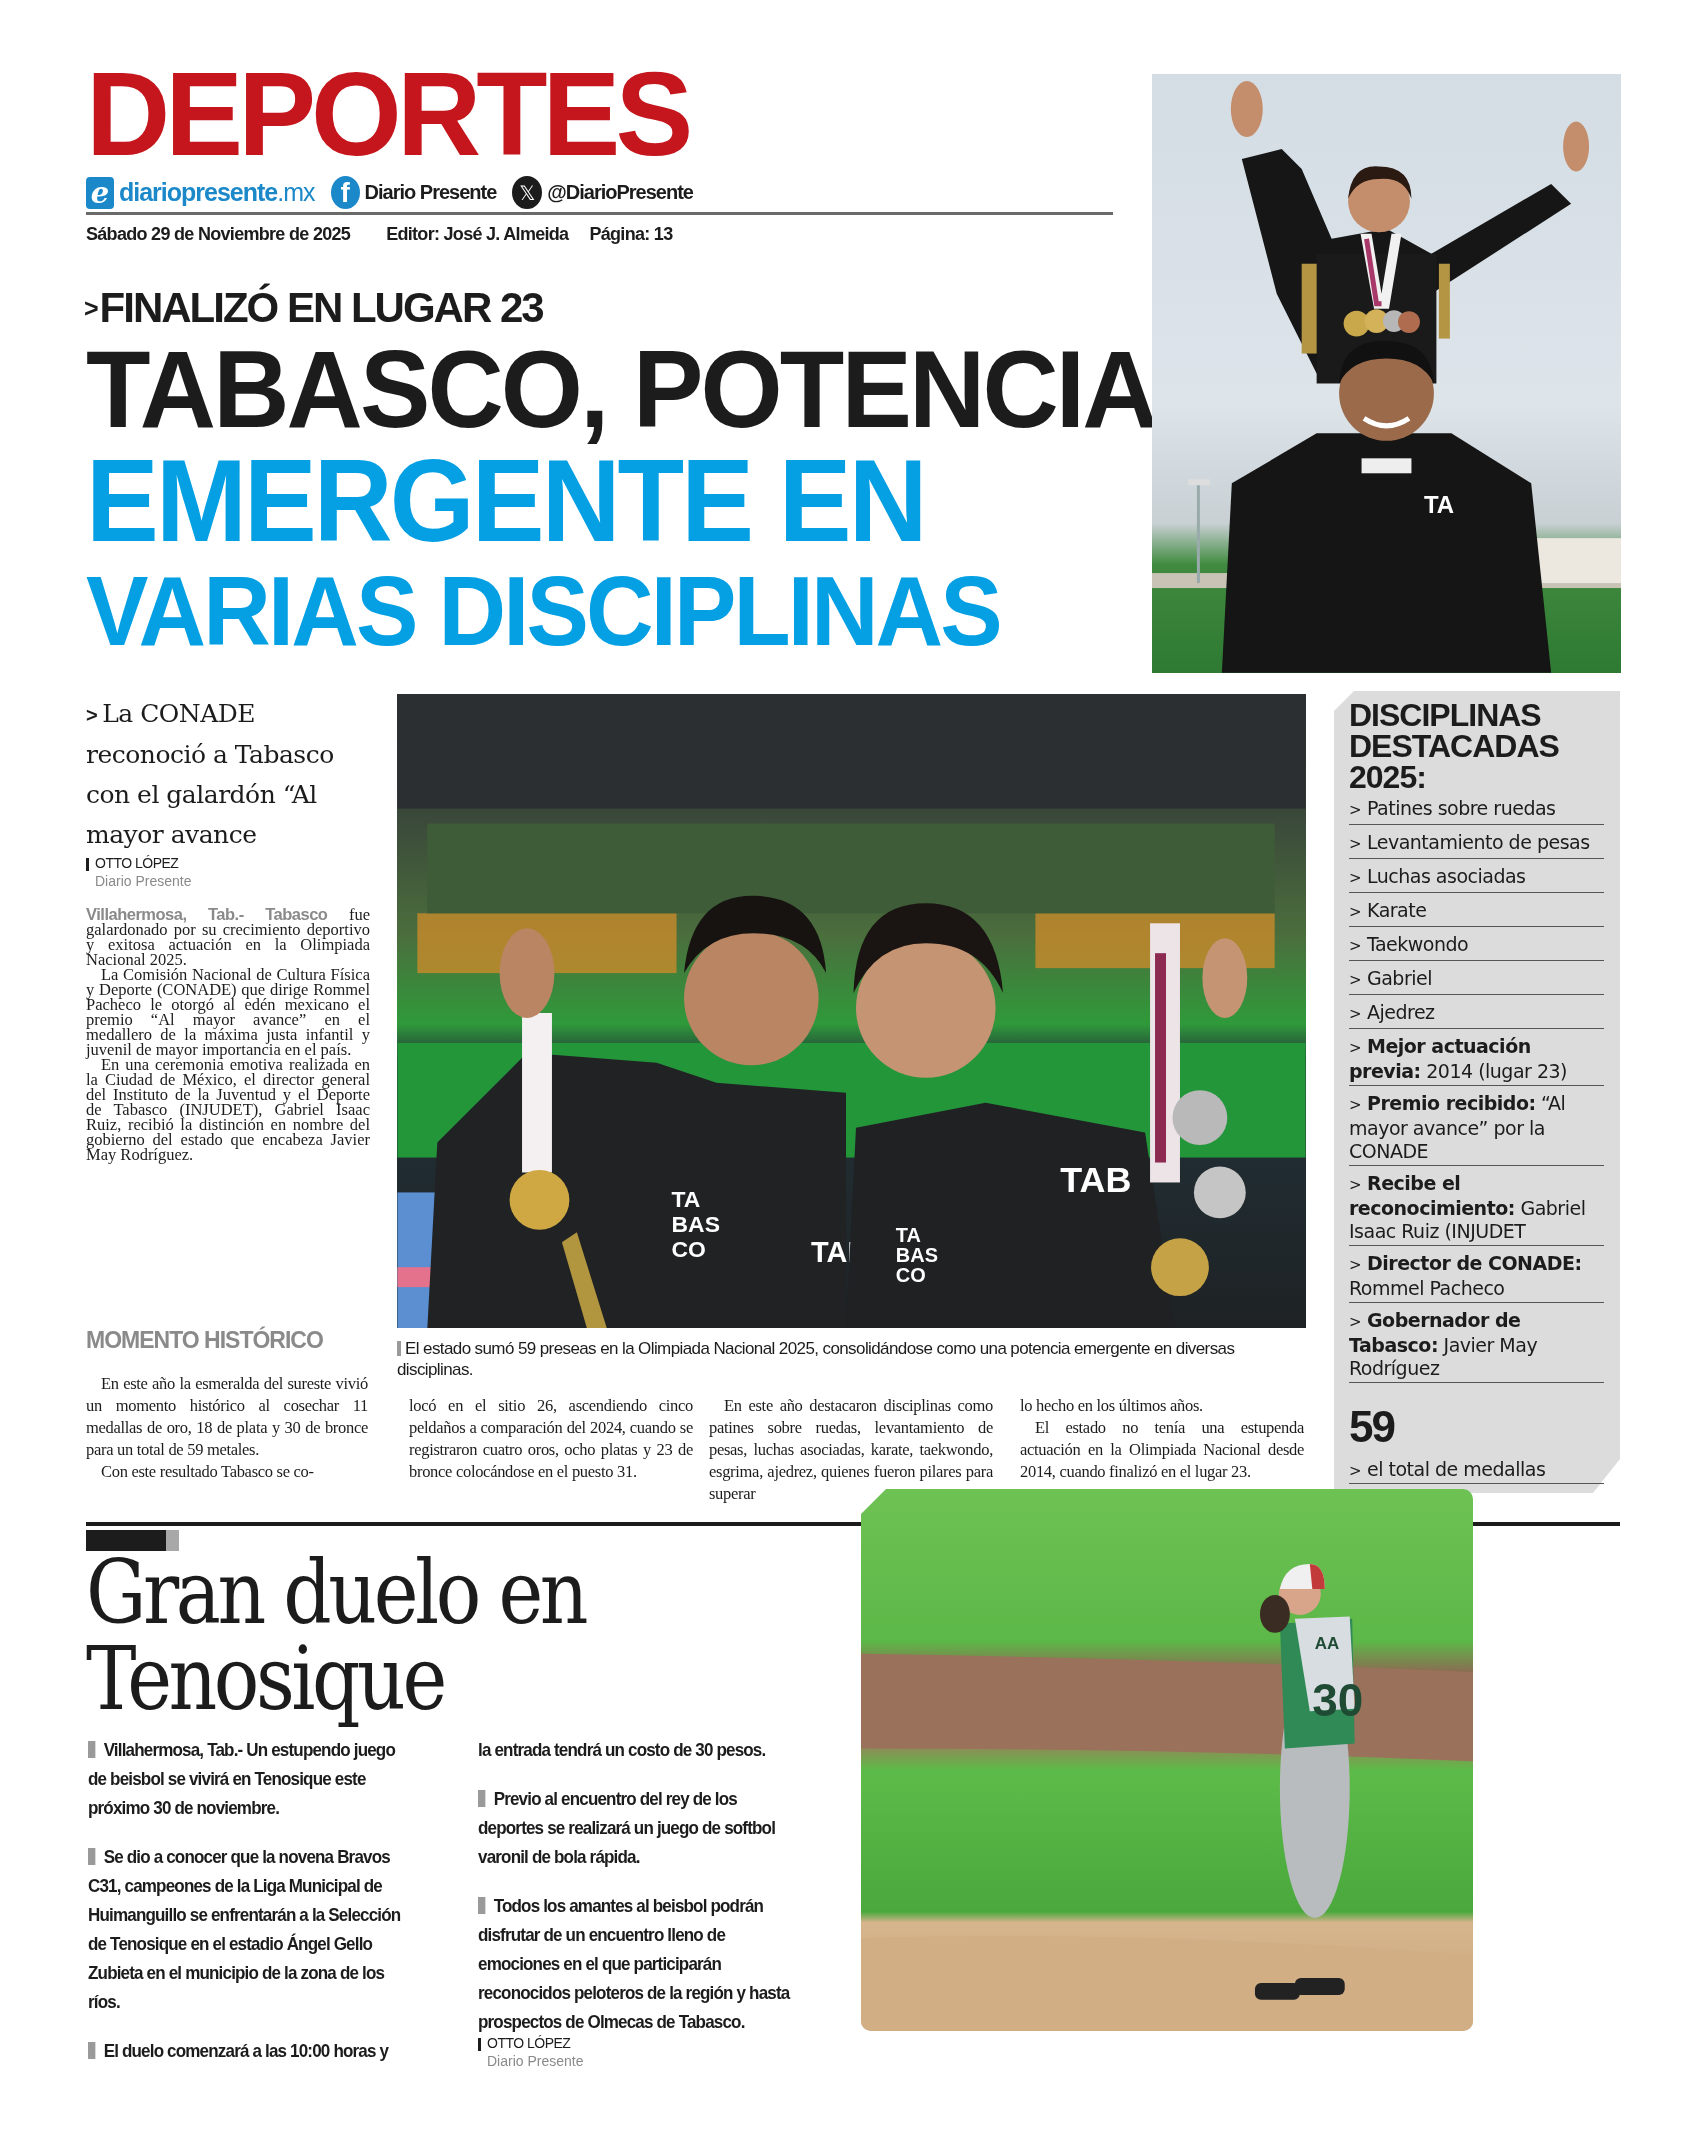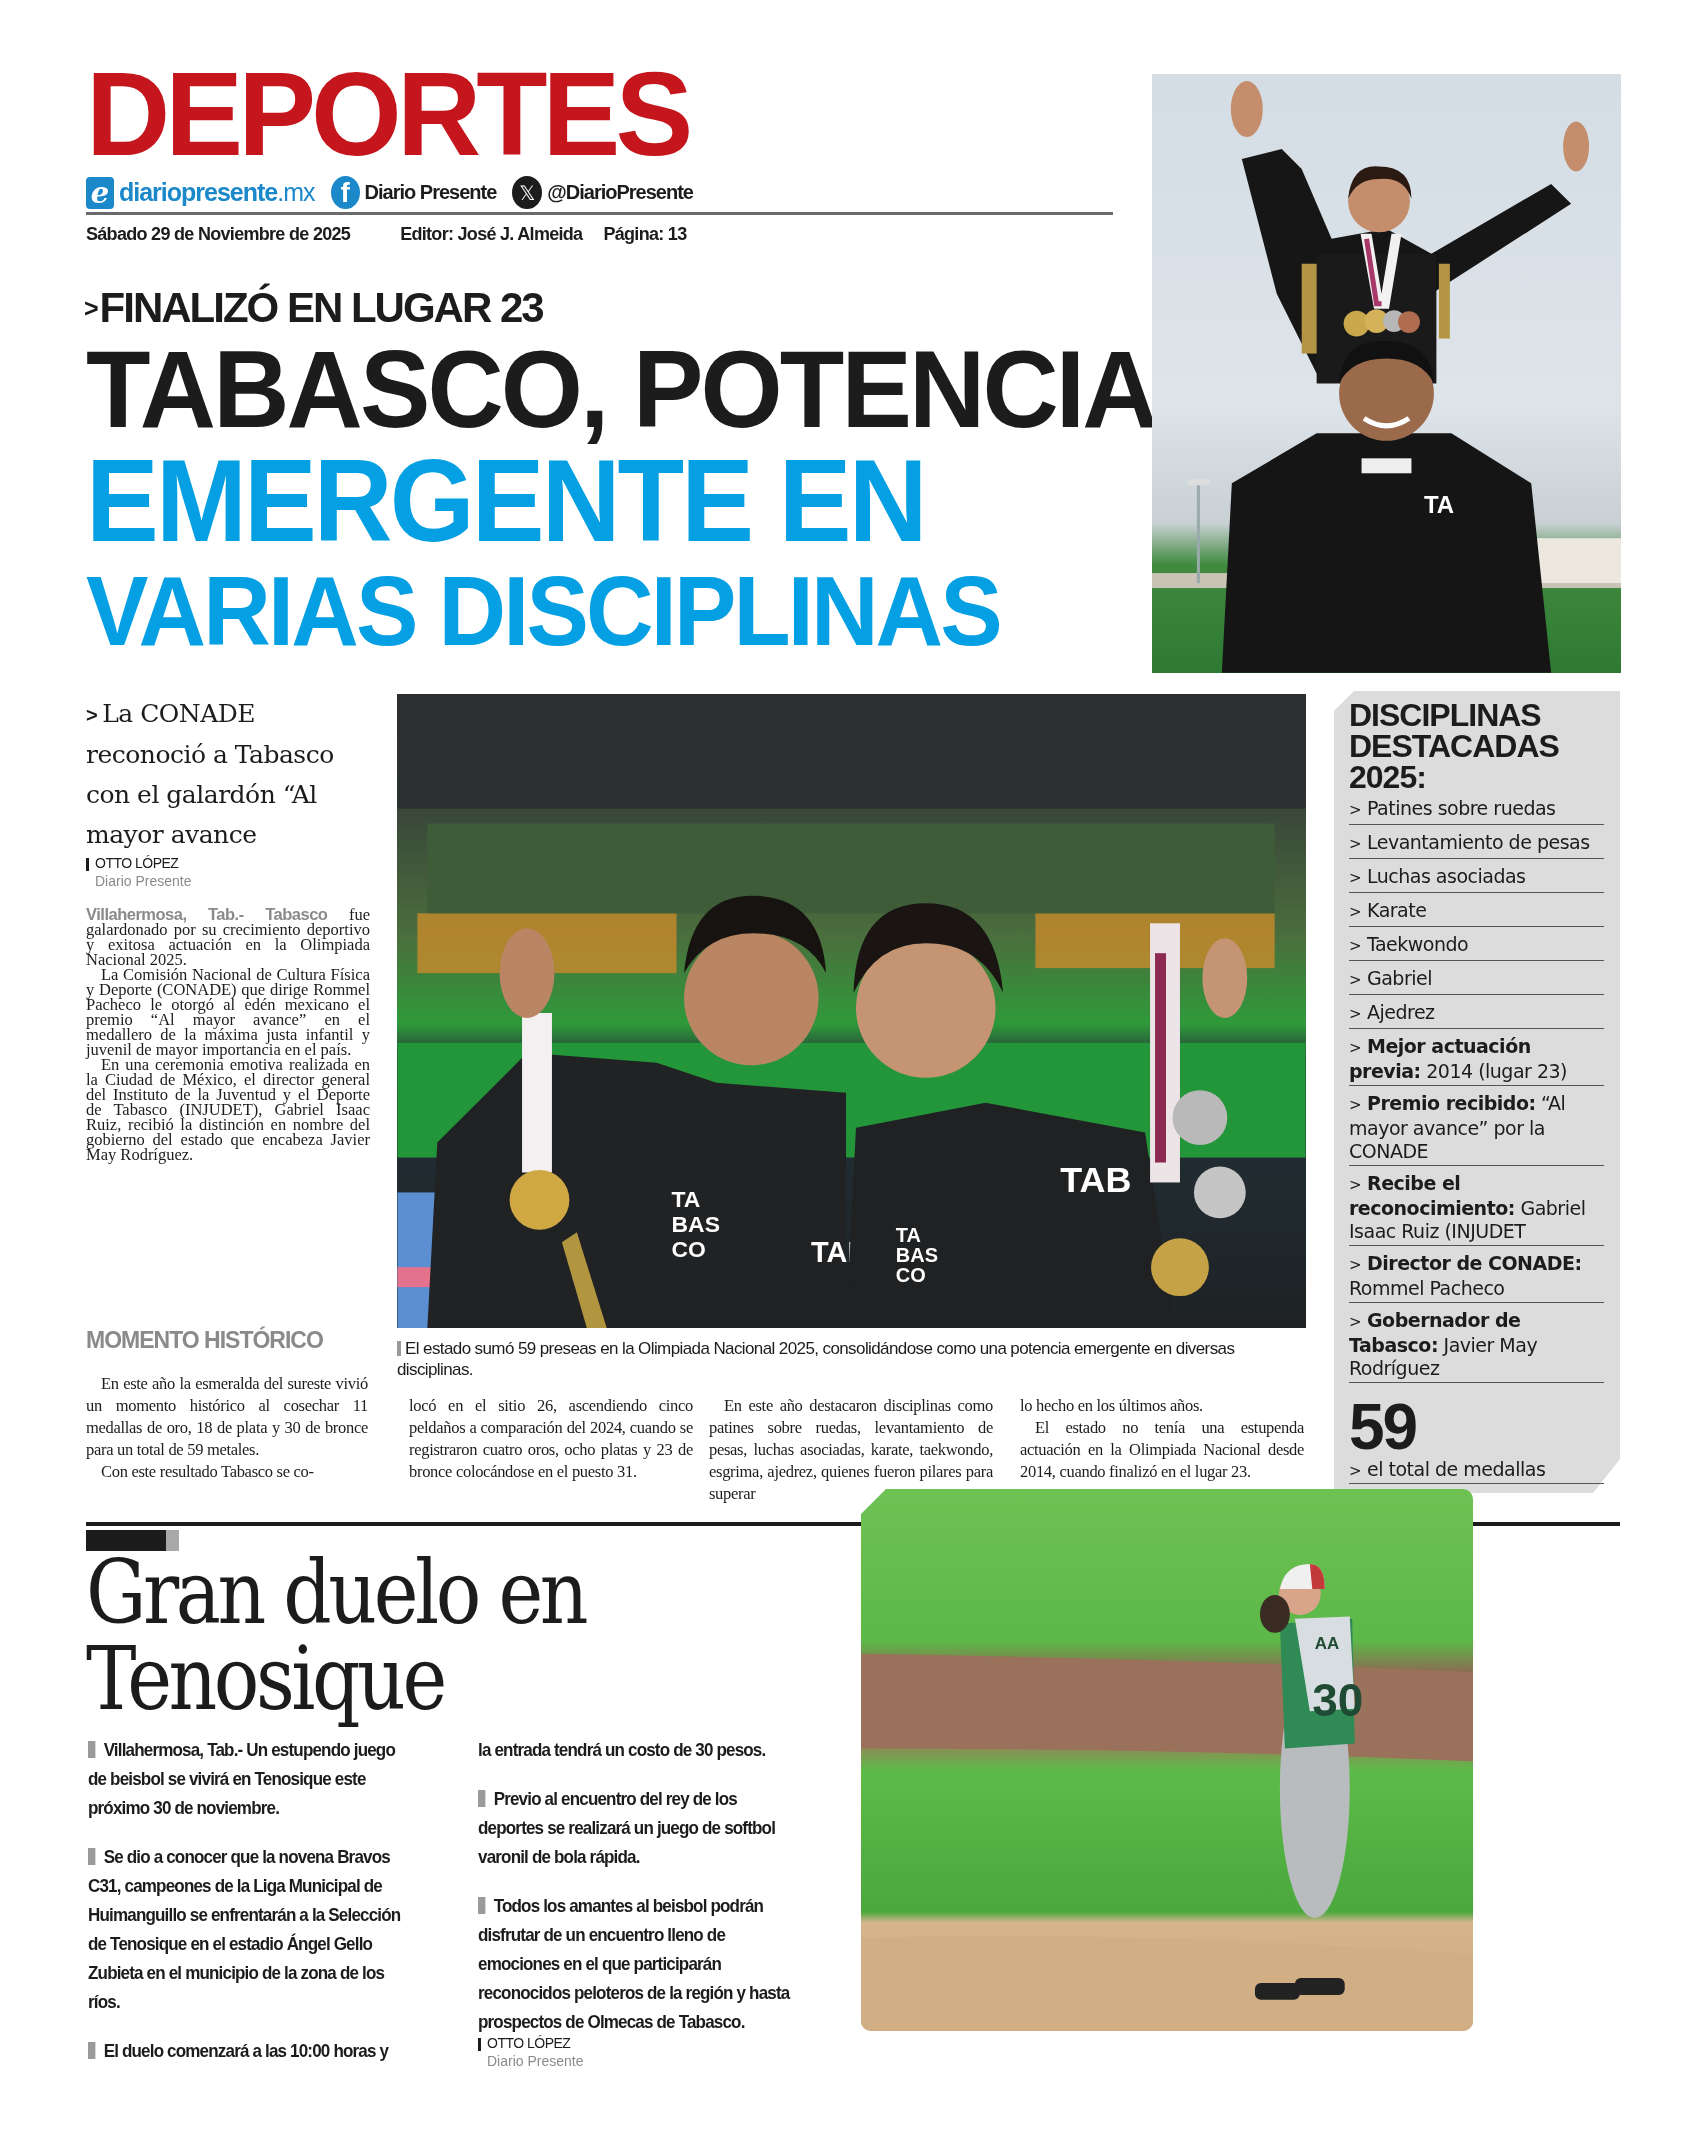--- a/index.html
+++ b/index.html
@@ -18,21 +18,21 @@
   .icon-web { width: 28px; height: 32px; background: #1a88c9; border-radius: 4px; color: #fff;
     display: flex; align-items: center; justify-content: center; font-style: italic; font-weight: bold; font-size: 29px; font-family: "DejaVu Serif", serif; }
   .web-text { color: #1a88c9; font-size: 25px; font-weight: bold; letter-spacing: -1px; }
   .web-text .tld { font-weight: normal; }
   .icon-fb { width: 29px; height: 33px; border-radius: 50%; background: #1a88c9; color: #fff;
     display: flex; align-items: flex-end; justify-content: center; font-weight: bold; font-size: 28px; overflow: hidden; }
   .icon-x { width: 30px; height: 33px; border-radius: 50%; background: #1c1c1c; color: #fff;
     display: flex; align-items: center; justify-content: center; font-size: 20px; }
   .social-text { font-size: 20px; font-weight: bold; letter-spacing: -1px; color: #1c1c1c; }
   .mast-rule { left: 86px; top: 212px; width: 1027px; height: 2.5px; background: #6a6a6a; }
-  .dateline { left: 86px; top: 224px; font-size: 18px; font-weight: bold; letter-spacing: -0.7px; color: #1c1c1c; display: flex; gap: 50px; }
+  .dateline { left: 86px; top: 224px; font-size: 18px; font-weight: bold; letter-spacing: -0.7px; color: #1c1c1c; display: flex; gap: 36px; }
   .dateline .right { display: flex; gap: 21px; }
 
   
   .kicker { left: 84px; top: 284px; font-size: 42px; font-weight: bold; letter-spacing: -2px; color: #1c1c1c; display: flex; align-items: center; }
   .kicker .arrow { font-size: 25px; margin-right: 3px; }
   .hl { left: 86px; font-weight: bold; letter-spacing: -3px; white-space: nowrap; transform-origin: left top; }
   .hl-1 { top: 339px; font-size: 110px; line-height: 100px; color: #1c1c1c; transform: scaleX(0.96); }
   .hl-2 { top: 449px; font-size: 116px; line-height: 105px; color: #05a0e4; transform: scaleX(0.94); }
   .hl-3 { top: 564px; font-size: 98px; line-height: 95px; color: #05a0e4; transform: scaleX(0.955); }
 
@@ -72,21 +72,21 @@
 
   
   .factbox { left: 1334px; top: 691px; width: 286px; height: 802px; background: #dcdcdc;
     clip-path: polygon(20px 0, 100% 0, 100% 768px, 259px 100%, 0 100%, 0 20px); }
   .fb-title { left: 1349px; top: 700px; font-size: 32px; line-height: 31px; font-weight: 900; font-weight: bold; color: #1c1c1c; letter-spacing: -1px; }
   .fb-list { left: 1349px; top: 797px; width: 255px; }
   .fb-item { border-bottom: 1px solid #555; font-size: 19px; line-height: 23px; padding: 6px 0 2px 0; color: #1c1c1c; font-family: "DejaVu Sans", sans-serif; letter-spacing: -0.5px; }
   .fb-item:first-child { padding-top: 0; }
   .fb-item .gt { display: inline-block; width: 18px; font-size: 15px; }
   .fb-item .k { font-weight: bold; }
-  .fb-num { left: 1349px; top: 1397px; font-size: 64px; font-weight: bold; color: #1c1c1c; letter-spacing: -2px; line-height: 60px; }
+  .fb-num { left: 1349px; top: 1397px; font-size: 44px; font-weight: bold; color: #1c1c1c; letter-spacing: -2px; line-height: 60px; }
   .fb-total { left: 1349px; top: 1458px; width: 255px; font-family: "DejaVu Sans", sans-serif; font-size: 19px; line-height: 23px; border-bottom: 1px solid #555; letter-spacing: -0.5px; }
   .fb-total .gt { display: inline-block; width: 18px; font-size: 15px; }
 
   
   .section-rule { left: 86px; top: 1522px; width: 1534px; height: 4px; background: #1c1c1c; }
   .tag-bar { left: 86px; top: 1530px; width: 80px; height: 21px; background: #1c1c1c; }
   .tag-bar-grey { left: 166px; top: 1530px; width: 13px; height: 21px; background: #a8a8a8; }
 
   
   .story2-hl { left: 86px; top: 1550px; font-family: "DejaVu Serif", serif; font-size: 88px; line-height: 86px; color: #1c1c1c; letter-spacing: -4px; transform: scaleX(0.86); transform-origin: left top; }

